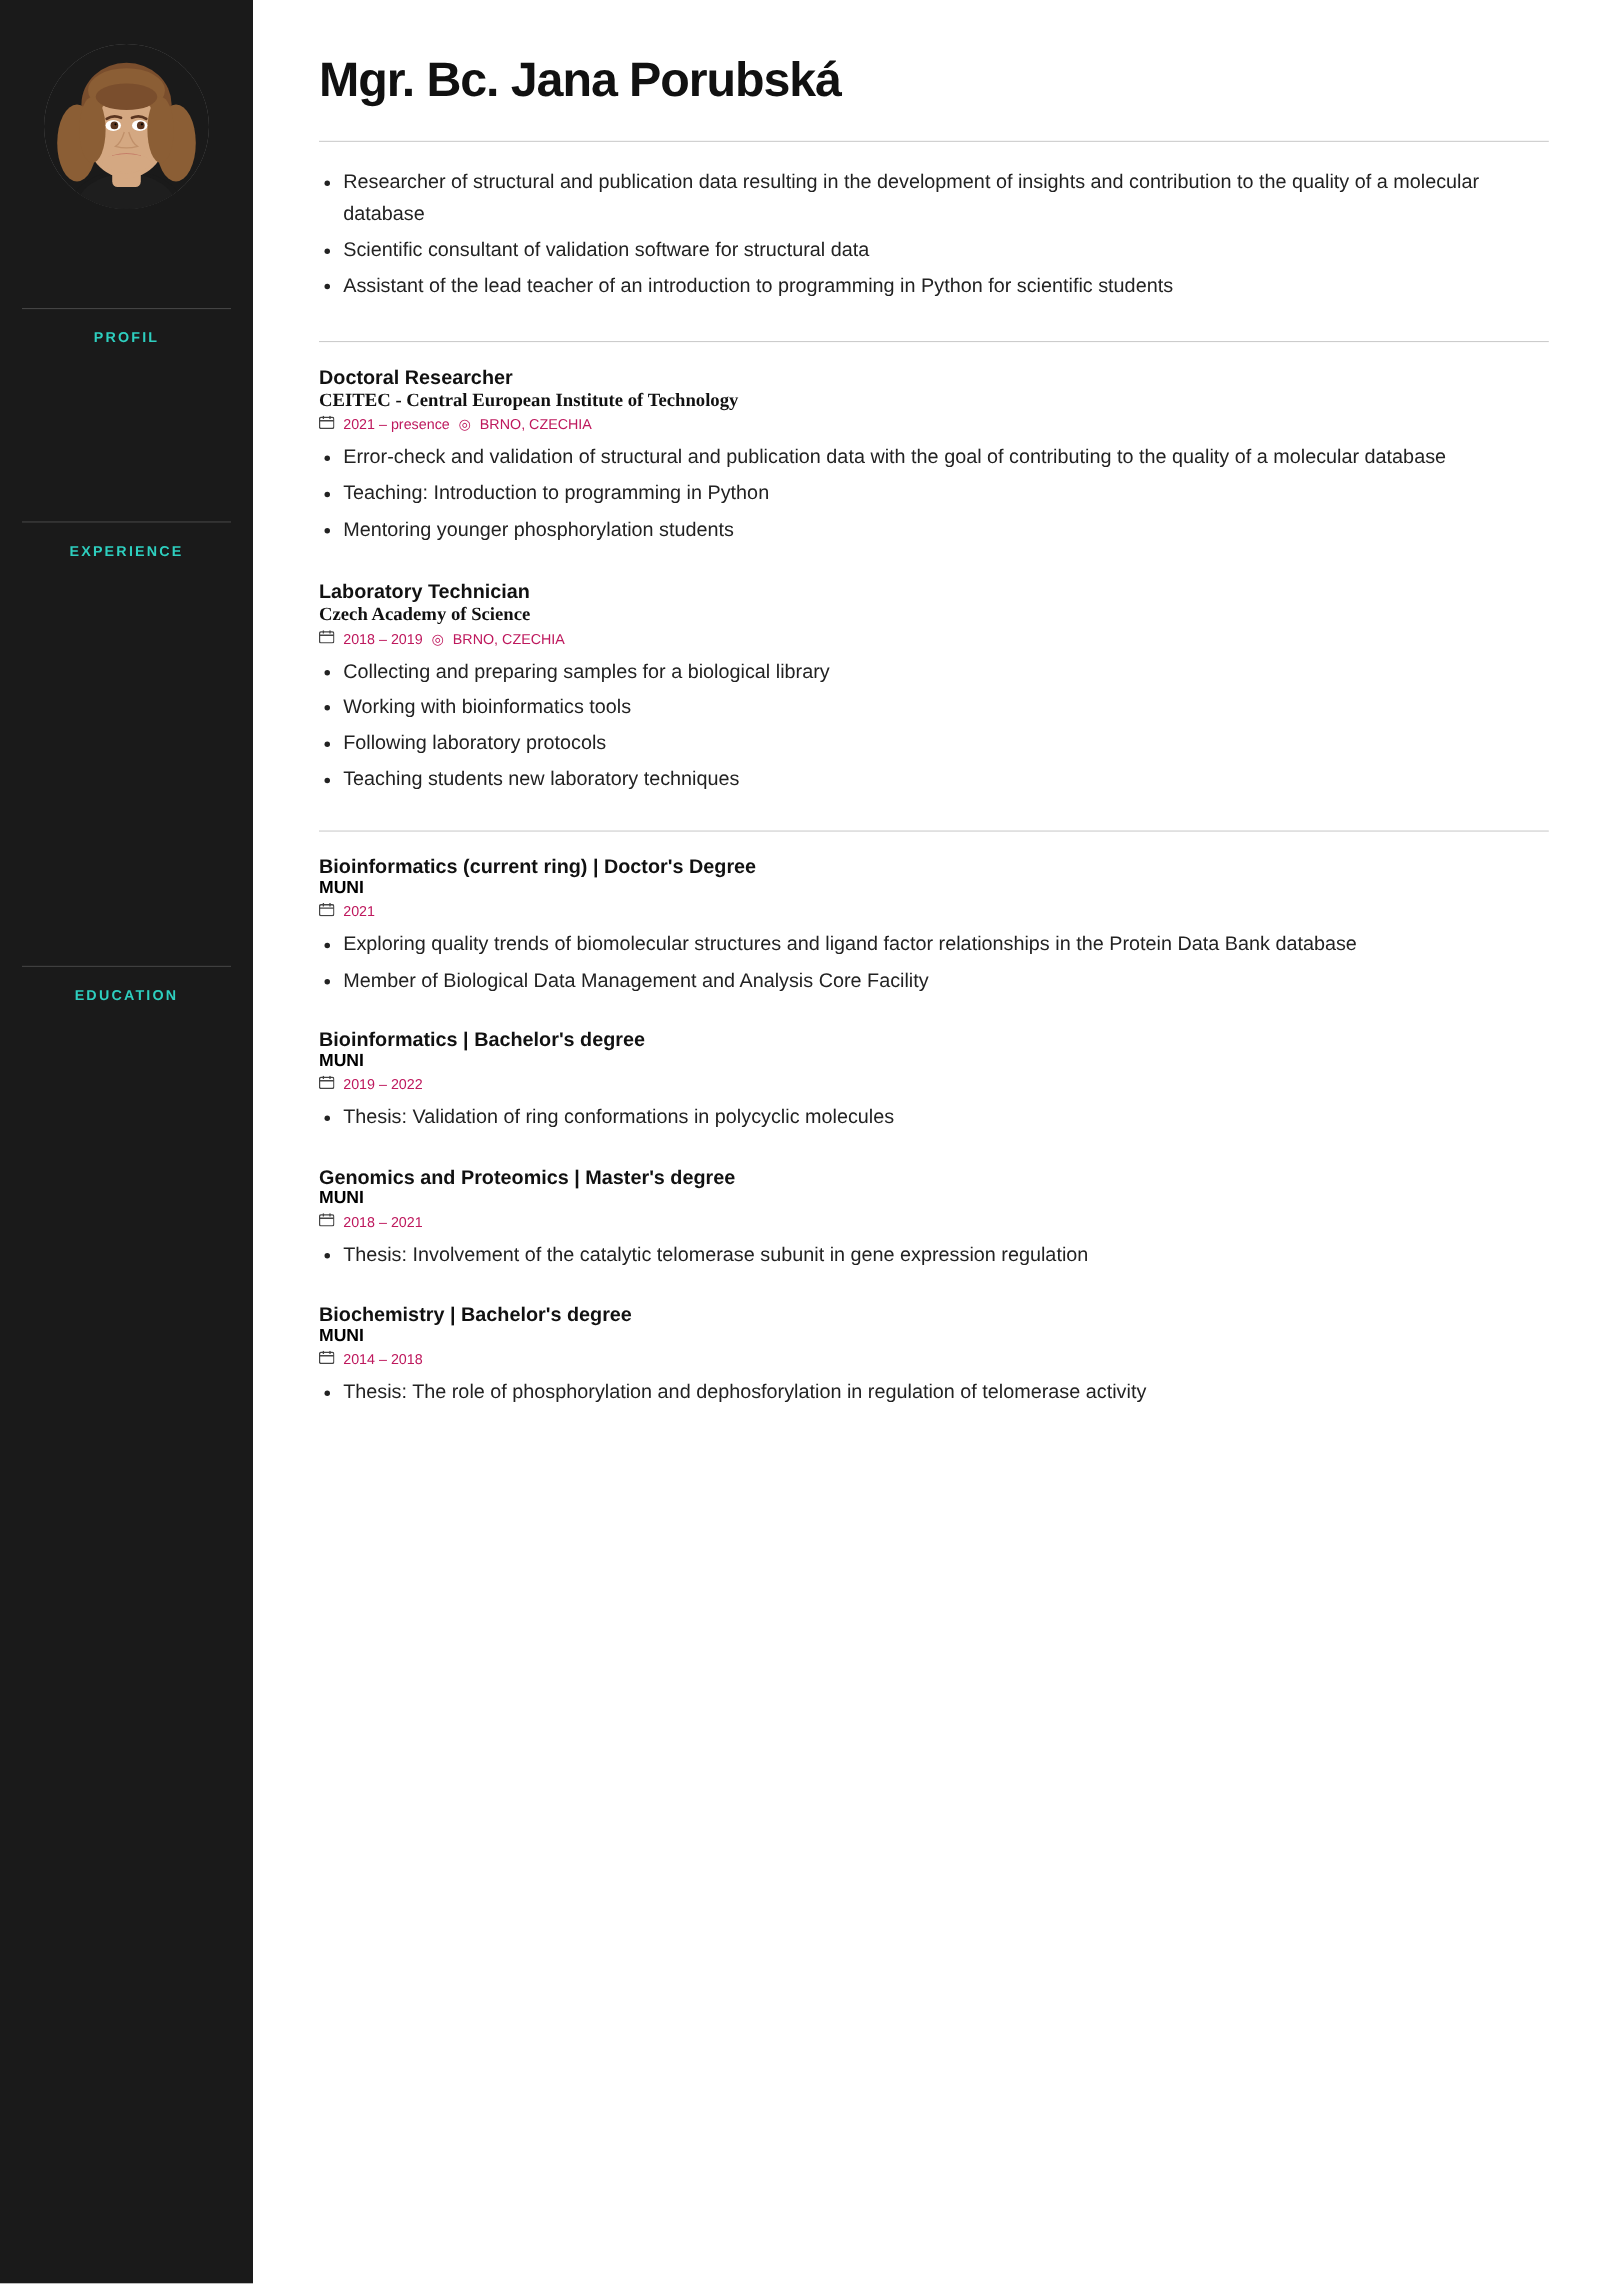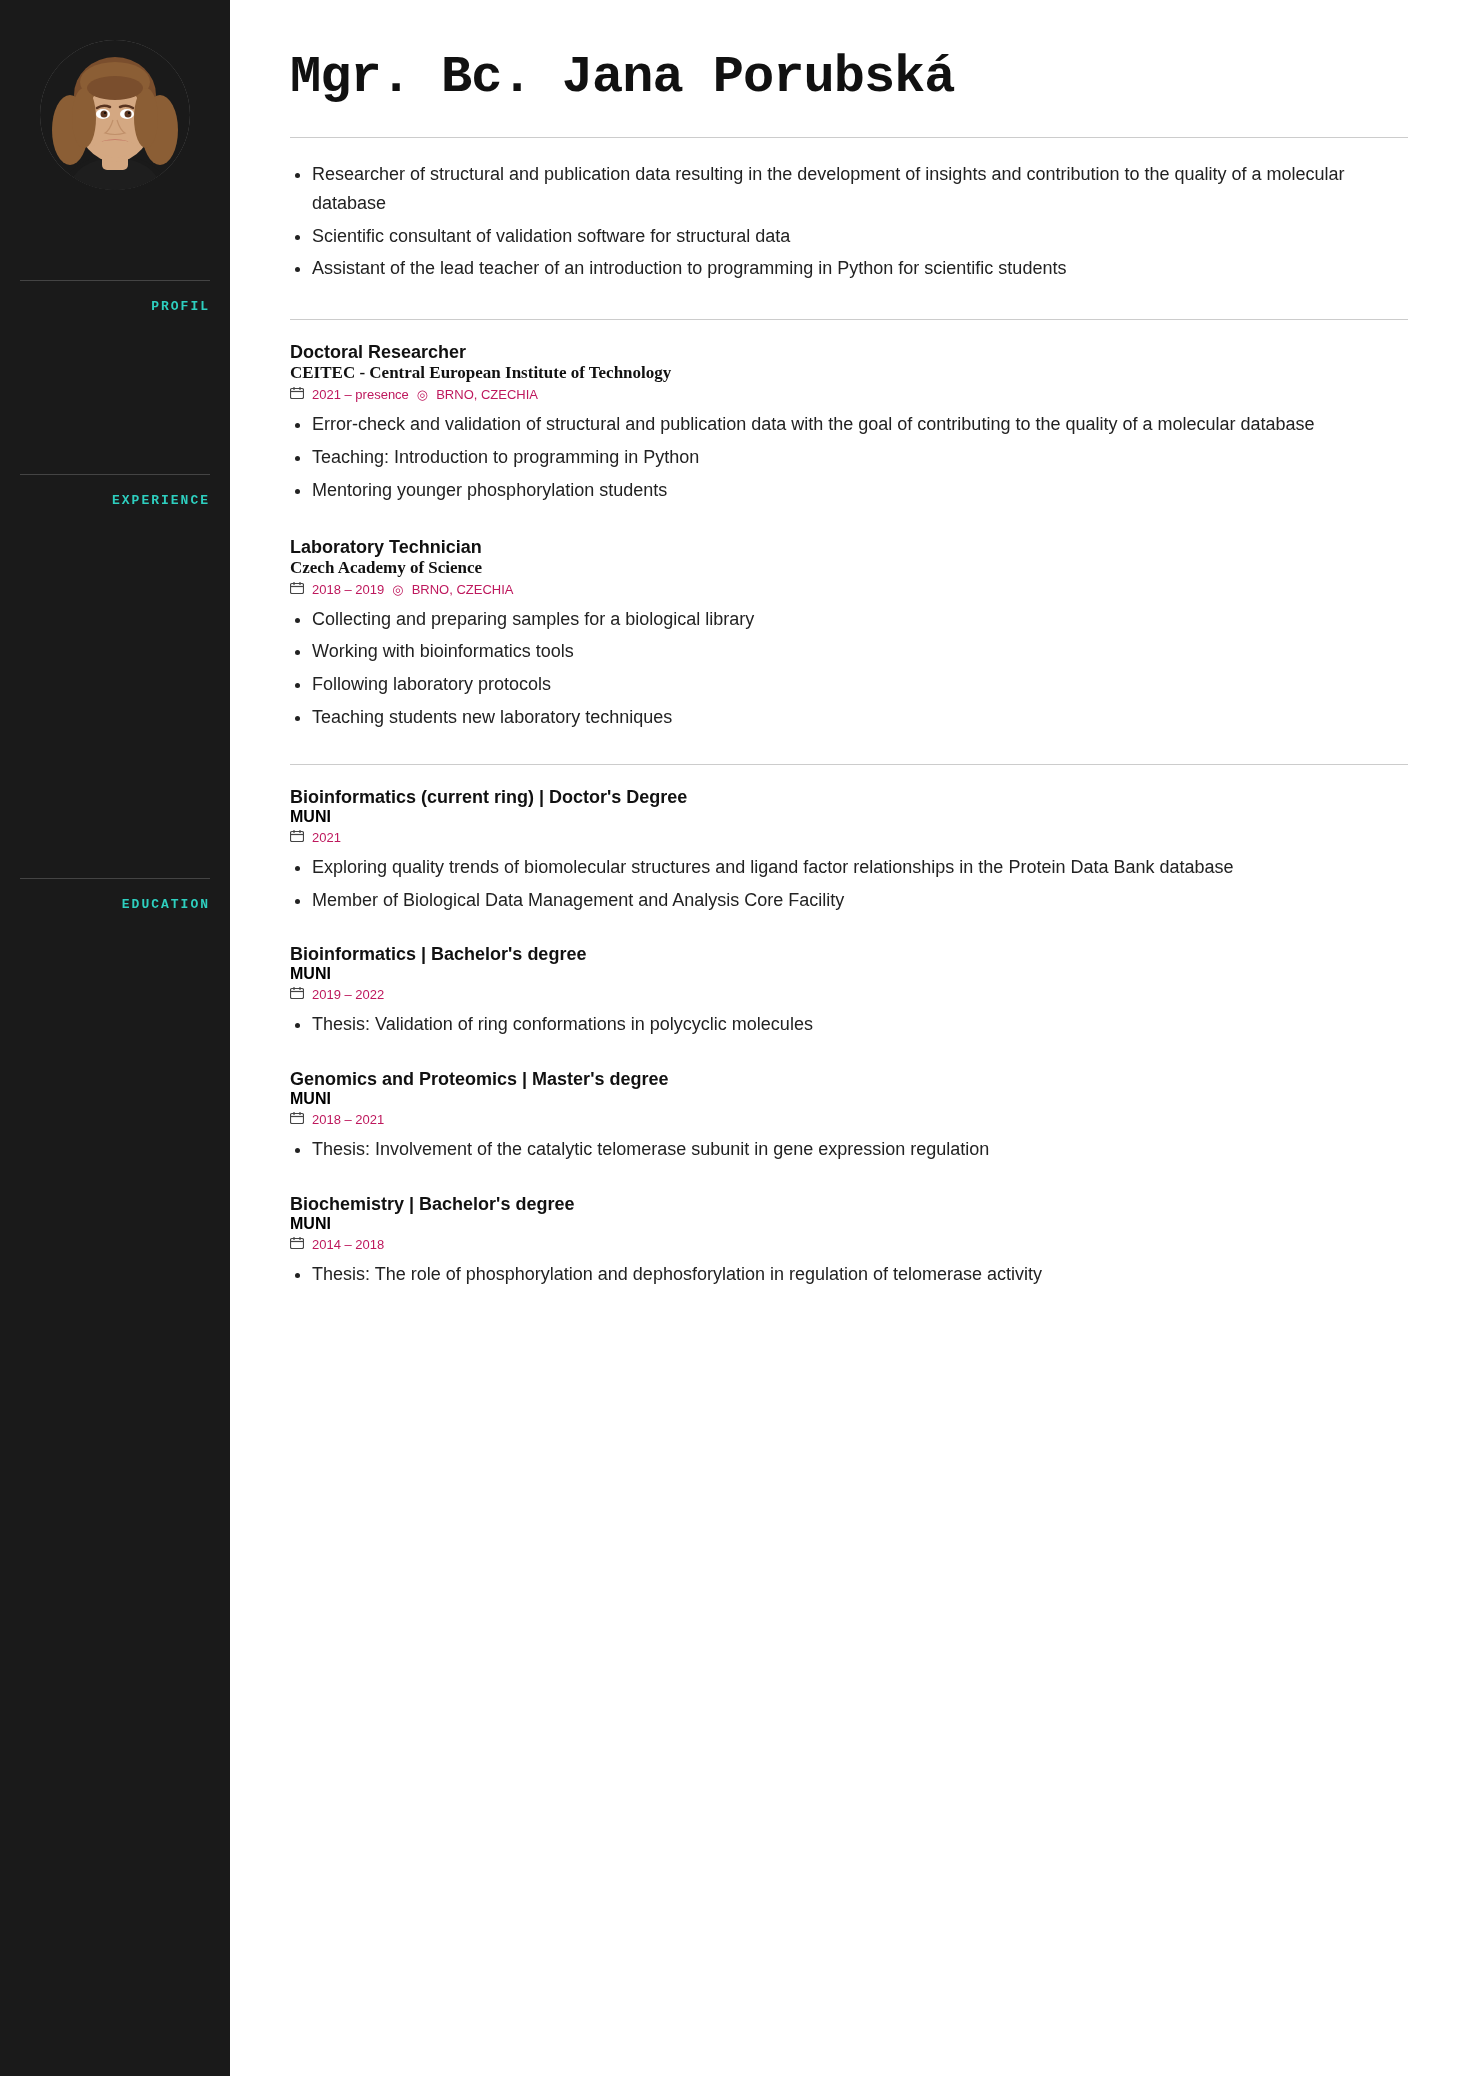--- a/index.html
+++ b/index.html
@@ -41,35 +41,35 @@
     .sidebar-divider {
       border: none;
       border-top: 1px solid #444;
       margin: 30px 0 18px 0;
     }
     .sidebar-section-label {
       color: #2ecfbf;
       font-size: 13px;
       font-weight: bold;
       letter-spacing: 2px;
-      text-align: right;
-      font-family: Liberation Mono, monospace;
+      text-align: center;
+      font-family: Liberation Sans, sans-serif;
     }
 
     
     .main {
       flex: 1;
       padding: 48px 60px 60px 60px;
       background: #fff;
     }
     .name-title {
-      font-size: 52px;
+      font-size: 44px;
       font-weight: 900;
       color: #111;
-      font-family: Liberation Mono, monospace;
+      font-family: Liberation Sans, sans-serif;
       margin-bottom: 0;
       letter-spacing: -1px;
     }
     .main-divider {
       border: none;
       border-top: 1px solid #ccc;
       margin: 30px 0 22px 0;
     }
 
     

